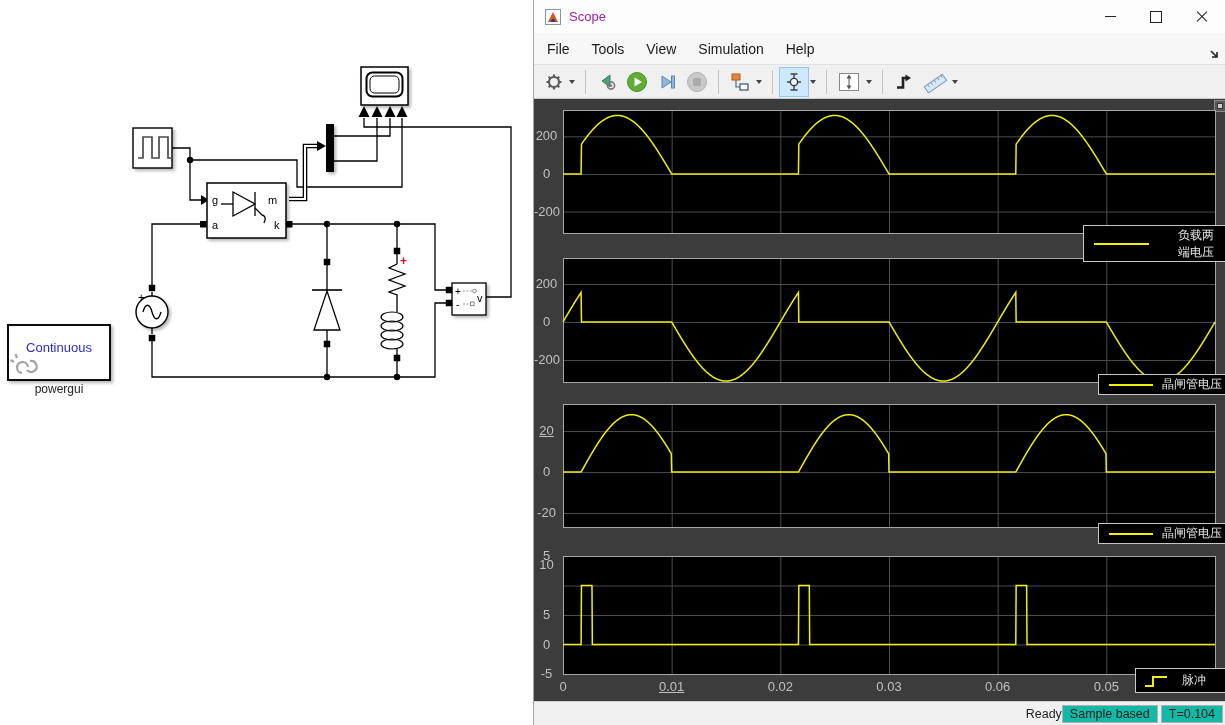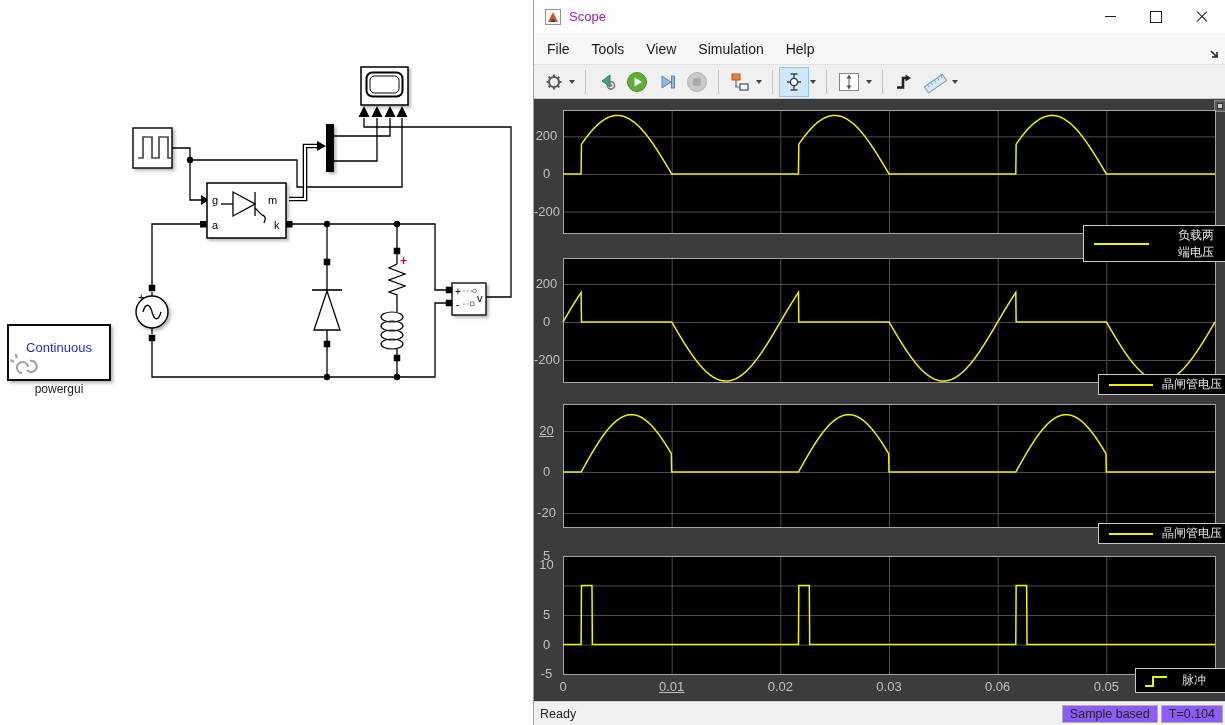--- a/index.html
+++ b/index.html
@@ -43,22 +43,22 @@
   .xtick{width:44px;text-align:center;}
   .legend{position:absolute;z-index:5;background:#000;border:1px solid #c8c8c8;
           display:flex;align-items:center;color:#e8e8e8;font-size:12px;box-sizing:border-box;}
   .legend .sample{height:2px;background:#f0f00a;margin:0 9px 0 10px;flex:0 0 auto;}
   .panel-btn{position:absolute;left:680px;top:1px;width:12px;height:12px;background:#5a5a5a;
              border:1px solid #8a8a8a;box-sizing:border-box;}
   .panel-btn div{margin:2px;height:6px;background:#cfcfcf;border:1px solid #333;box-sizing:border-box;}
 
   .statusbar{position:absolute;left:0;top:701px;width:692px;height:24px;background:#f0f0f0;
              border-top:1px solid #d5d5d5;display:flex;align-items:center;font-size:12.5px;color:#222;}
-  .statusbar .left{padding-left:6px;flex:1 1 auto;}
-  .scell{border:1px solid #b0b0b0;background:#8b5cf6;padding:1px 7px;margin-right:3px;white-space:nowrap;}
+  .statusbar .left{padding-left:6px;flex:1 1 auto;text-align:right;}
+  .scell{border:1px solid #b0b0b0;background:#14b8a6;padding:1px 7px;margin-right:3px;white-space:nowrap;}
 </style>
 </head>
 <body>
 
 <div id="model-canvas">
 <svg width="533" height="725" xmlns="http://www.w3.org/2000/svg">
   <defs>
     <filter id="bsh" x="-30%" y="-30%" width="170%" height="170%">
       <feDropShadow dx="2.2" dy="2.2" stdDeviation="1.4" flood-color="#000" flood-opacity="0.28"></feDropShadow>
     </filter>

